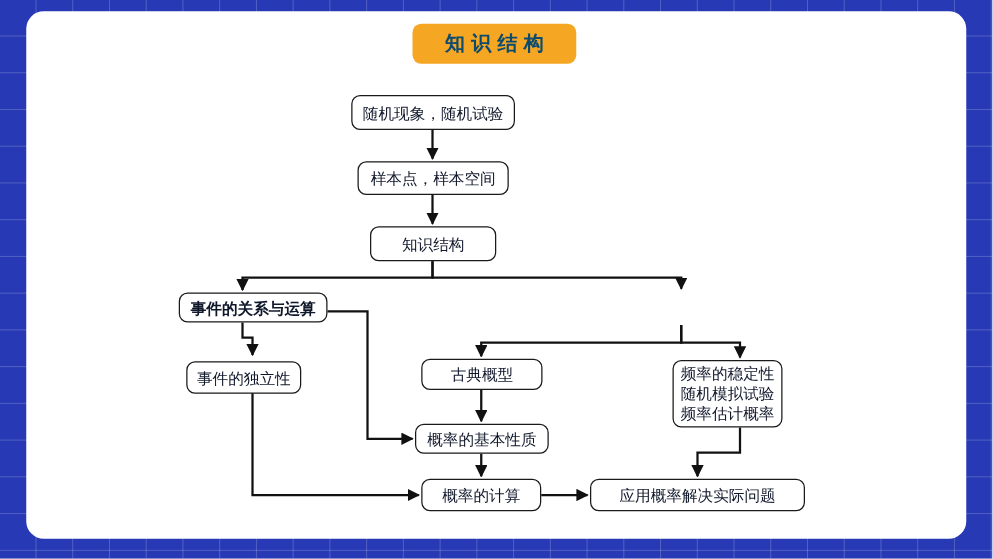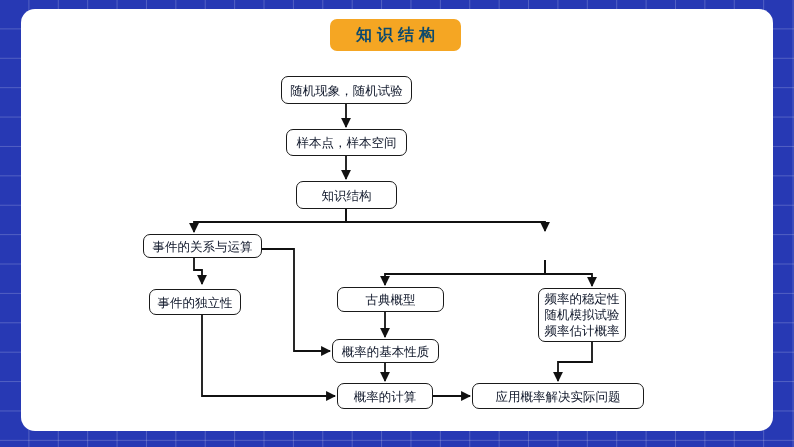--- a/index.html
+++ b/index.html
@@ -129,23 +129,23 @@
 
       <path d="M 592,342 L 592,362 L 558,362 L 558,381"></path>
 
       <path d="M 433,396 L 470,396"></path>
     </g>
   </svg>
 
   <div class="node" style="left: 281px; top: 76px; width: 131px; height: 28px; border-color: rgb(26, 26, 26); background: rgb(255, 255, 255);"><span>随机现象，随机试验</span></div>
   <div class="node" style="left: 286px; top: 129px; width: 121px; height: 27px; border-color: rgb(26, 26, 26); background: rgb(255, 255, 255);"><span>样本点，样本空间</span></div>
   <div class="node" style="left: 296px; top: 181px; width: 101px; height: 28px; border-color: rgb(26, 26, 26); background: rgb(255, 255, 255);"><span>知识结构</span></div>
-  <div class="node" style="left: 143px; top: 234px; width: 119px; height: 24px; border-color: rgb(26, 26, 26); background: rgb(255, 255, 255);"><span>事件的关系与运算</span></div>
+  <div class="node" style="left: 143px; top: 234px; width: 119px; height: 24px; border-color: rgb(26, 26, 26); background: rgb(255, 255, 255); font-weight: bold;"><span>事件的关系与运算</span></div>
   <div class="node" style="left: 149px; top: 289px; width: 92px; height: 26px; border-color: rgb(26, 26, 26); background: rgb(255, 255, 255);"><span>事件的独立性</span></div>
-  <div class="node" style="left: 337px; top: 287px; width: 107px; height: 25px; border-color: rgb(26, 26, 26); background: rgb(255, 255, 255);"><span>古典概型</span></div>
+  <div class="node" style="left: 337px; top: 287px; width: 97px; height: 25px; border-color: rgb(26, 26, 26); background: rgb(255, 255, 255);"><span>古典概型</span></div>
   <div class="node multi" style="left: 538px; top: 288px; width: 88px; height: 54px; border-color: rgb(26, 26, 26); background: rgb(255, 255, 255);"><span>频率的稳定性
 随机模拟试验
 频率估计概率</span></div>
   <div class="node" style="left: 332px; top: 339px; width: 107px; height: 24px; border-color: rgb(26, 26, 26); background: rgb(255, 255, 255);"><span>概率的基本性质</span></div>
   <div class="node" style="left: 337px; top: 383px; width: 96px; height: 26px; border-color: rgb(26, 26, 26); background: rgb(255, 255, 255);"><span>概率的计算</span></div>
   <div class="node" style="left: 472px; top: 383px; width: 172px; height: 26px; border-color: rgb(26, 26, 26); background: rgb(255, 255, 255);"><span>应用概率解决实际问题</span></div>
 
 </div>
 
 </body></html>

